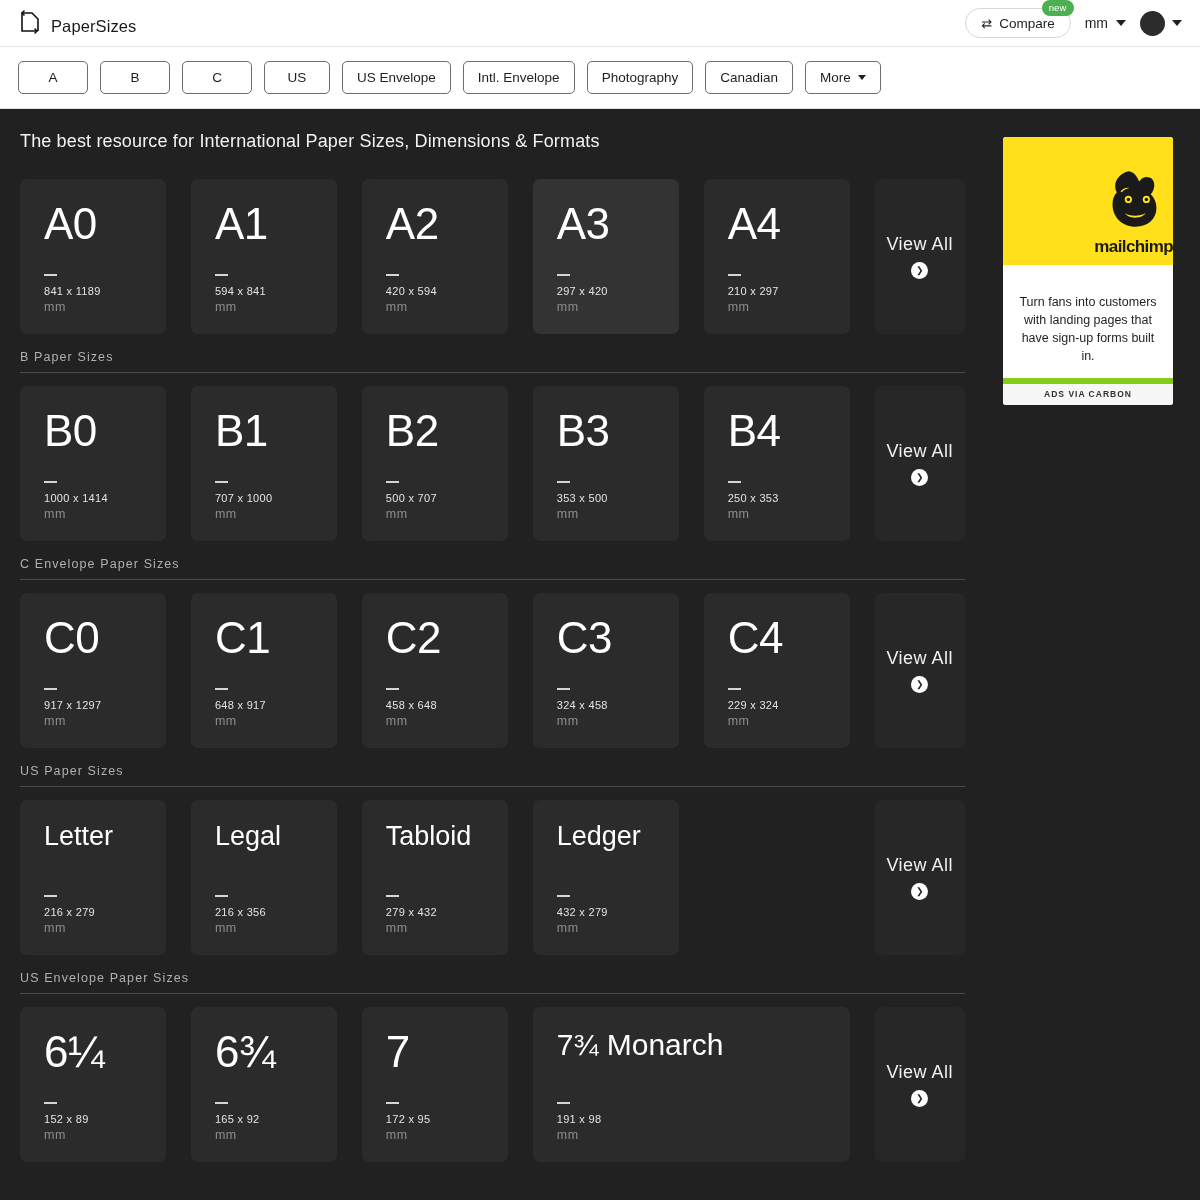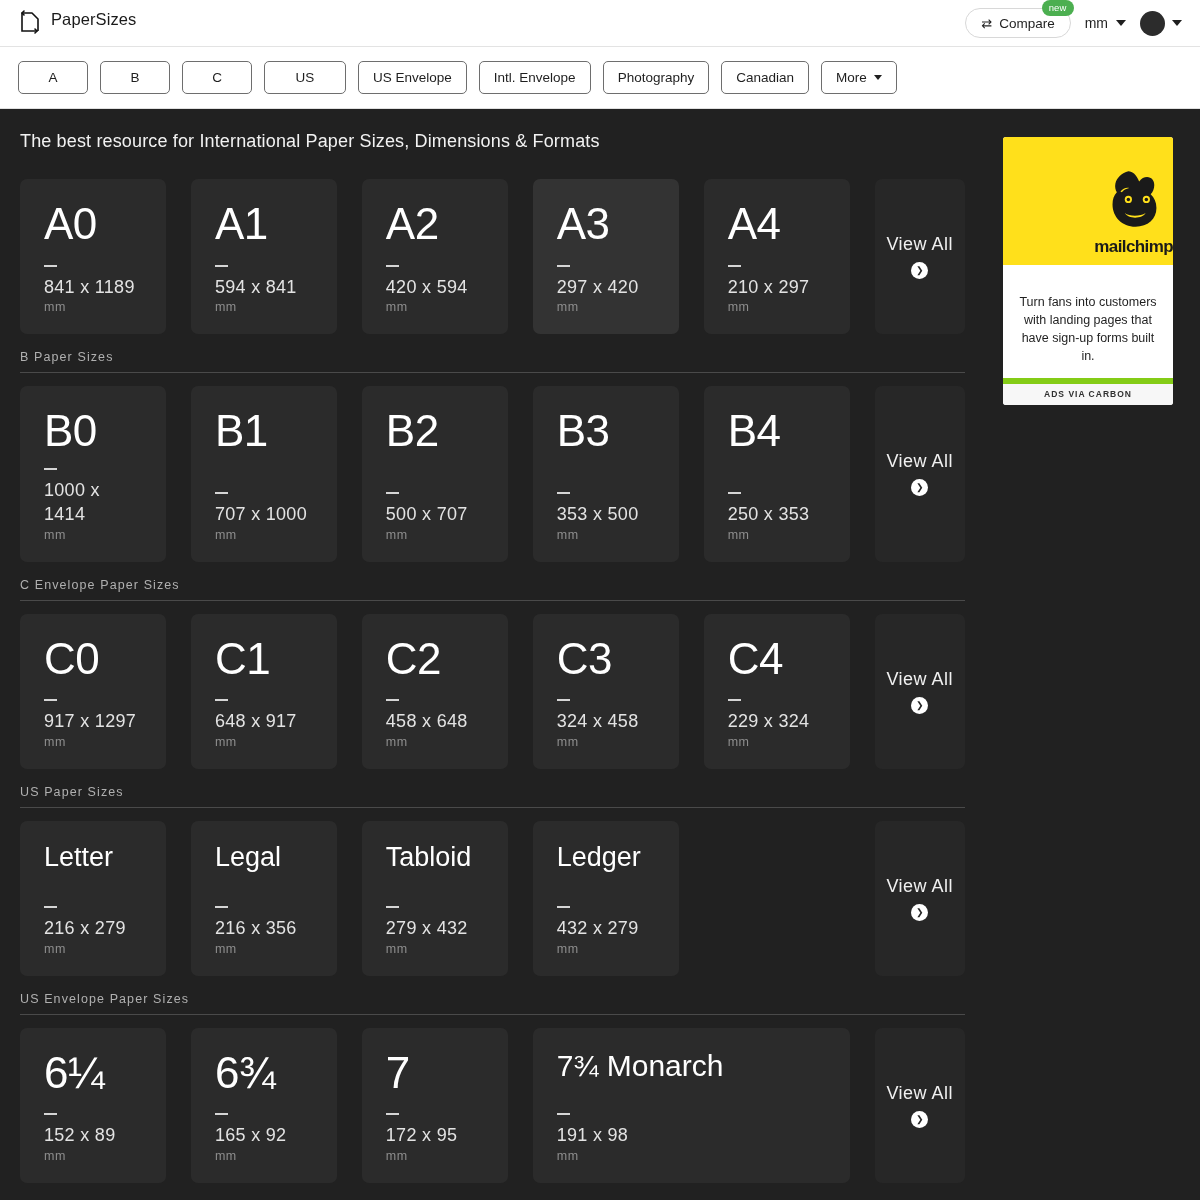--- a/index.html
+++ b/index.html
@@ -14,21 +14,21 @@
   
   .topbar {
     height: 47px;
     background: #ffffff;
     display: flex;
     align-items: center;
     padding: 0 18px 0 18px;
     border-bottom: 1px solid #e3e3e3;
     position: relative;
   }
-  .brand { display: flex; align-items: flex-start; gap: 9px; }
+  .brand { display: flex; align-items: flex-end; gap: 9px; }
   .brand-icon { width: 24px; height: 26px; display: block; flex: none; }
   .brand-name {
     font-size: 16.5px; color: #1a1a1a; font-weight: 400;
     letter-spacing: .1px;
   }
   .topbar-right {
     margin-left: auto; display: flex; align-items: center; gap: 14px;
   }
   .compare-btn {
     position: relative;
@@ -84,21 +84,21 @@
     border-radius: 5px;
     background: #fff;
     color: #1f1f1f;
     font-size: 13.5px;
     display: flex; align-items: center; justify-content: center;
     padding: 0 14px;
     cursor: pointer;
     white-space: nowrap;
   }
   .tab.w-narrow { width: 70px; padding: 0; }
-  .tab.w-us { width: 82px; padding: 0; }
+  .tab.w-us { width: 66px; padding: 0; }
   .tab-more { gap: 7px; }
   .tab-more .caret {
     border-top-width: 5px;
     border-left-width: 4.5px;
     border-right-width: 4.5px;
   }
 
   
   .page {
     display: flex;
@@ -150,21 +150,21 @@
     letter-spacing: -.5px;
     margin-bottom: auto;
   }
   .card-title.small { font-size: 27px; letter-spacing: 0; }
   .card-title.medium { font-size: 30px; letter-spacing: 0; }
   .card-dash {
     width: 13px; height: 2px; background: #d5d5d5;
     margin-bottom: 8px; margin-top: 14px;
   }
   .card-dims {
-    font-size: 18px;
+    font-size: 11px;
     color: #e3e3e3;
     letter-spacing: .3px;
     line-height: 1.35;
   }
   .card-unit {
     font-size: 12.5px;
     color: #8d8d8d;
     letter-spacing: .5px;
     line-height: 1.35;
   }

